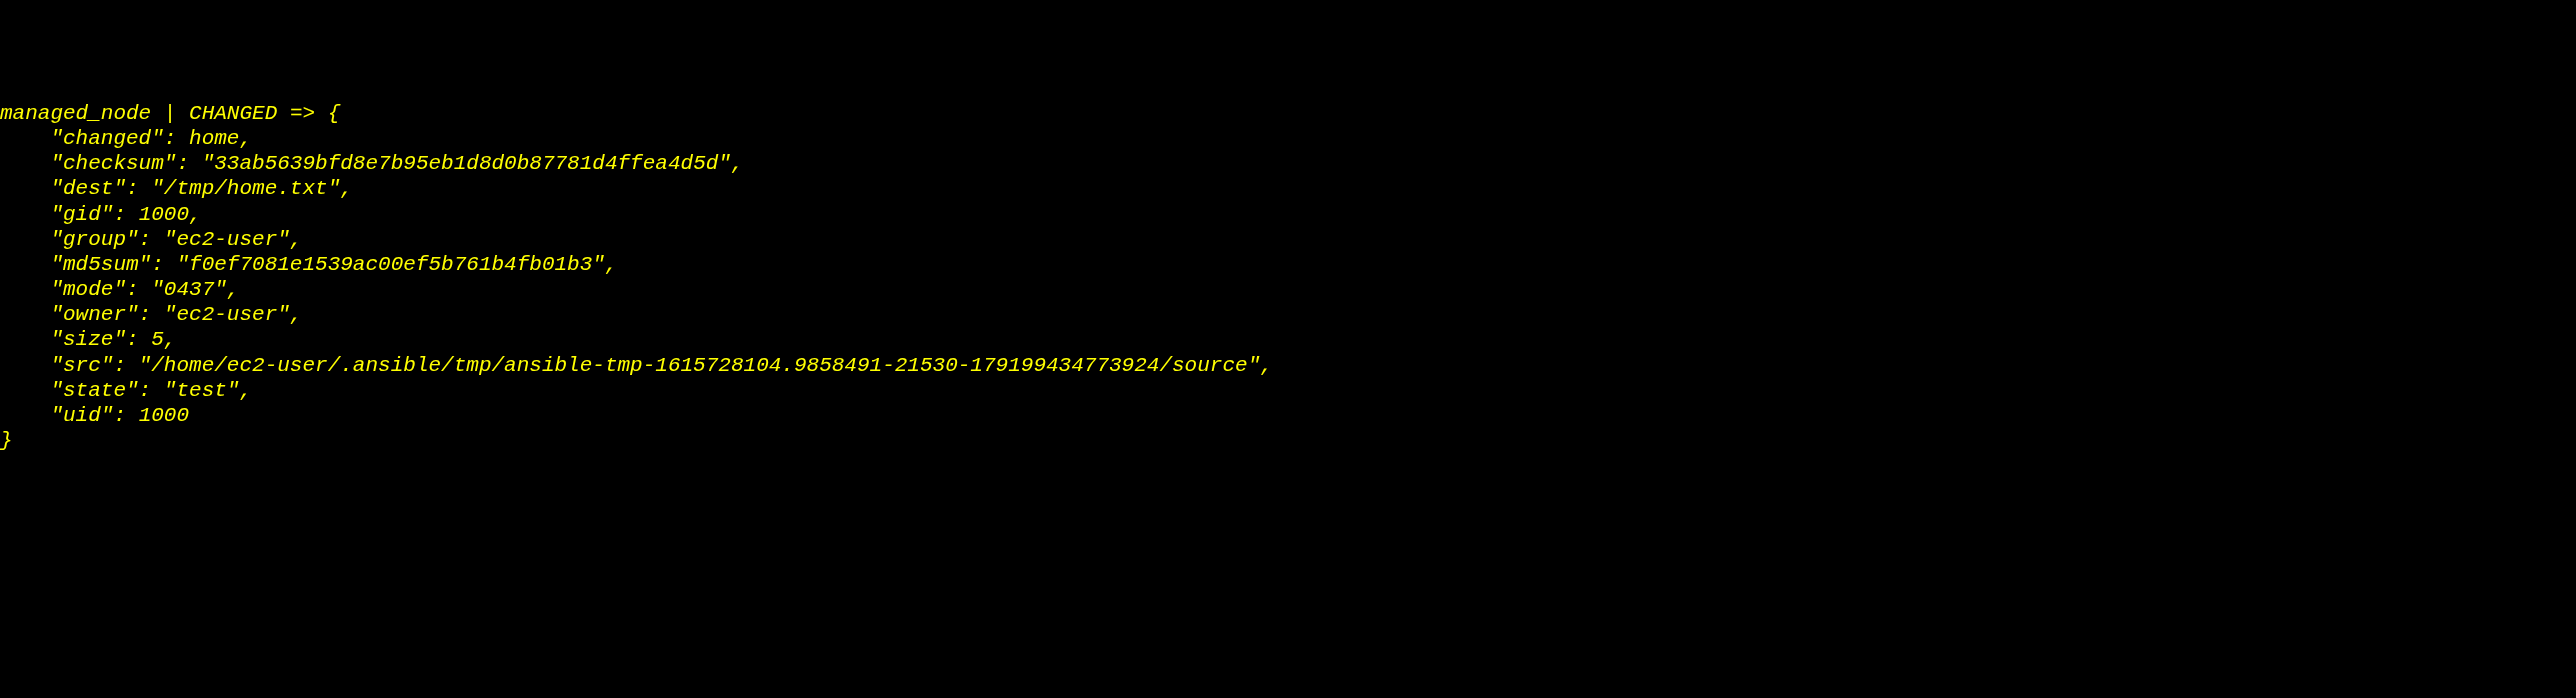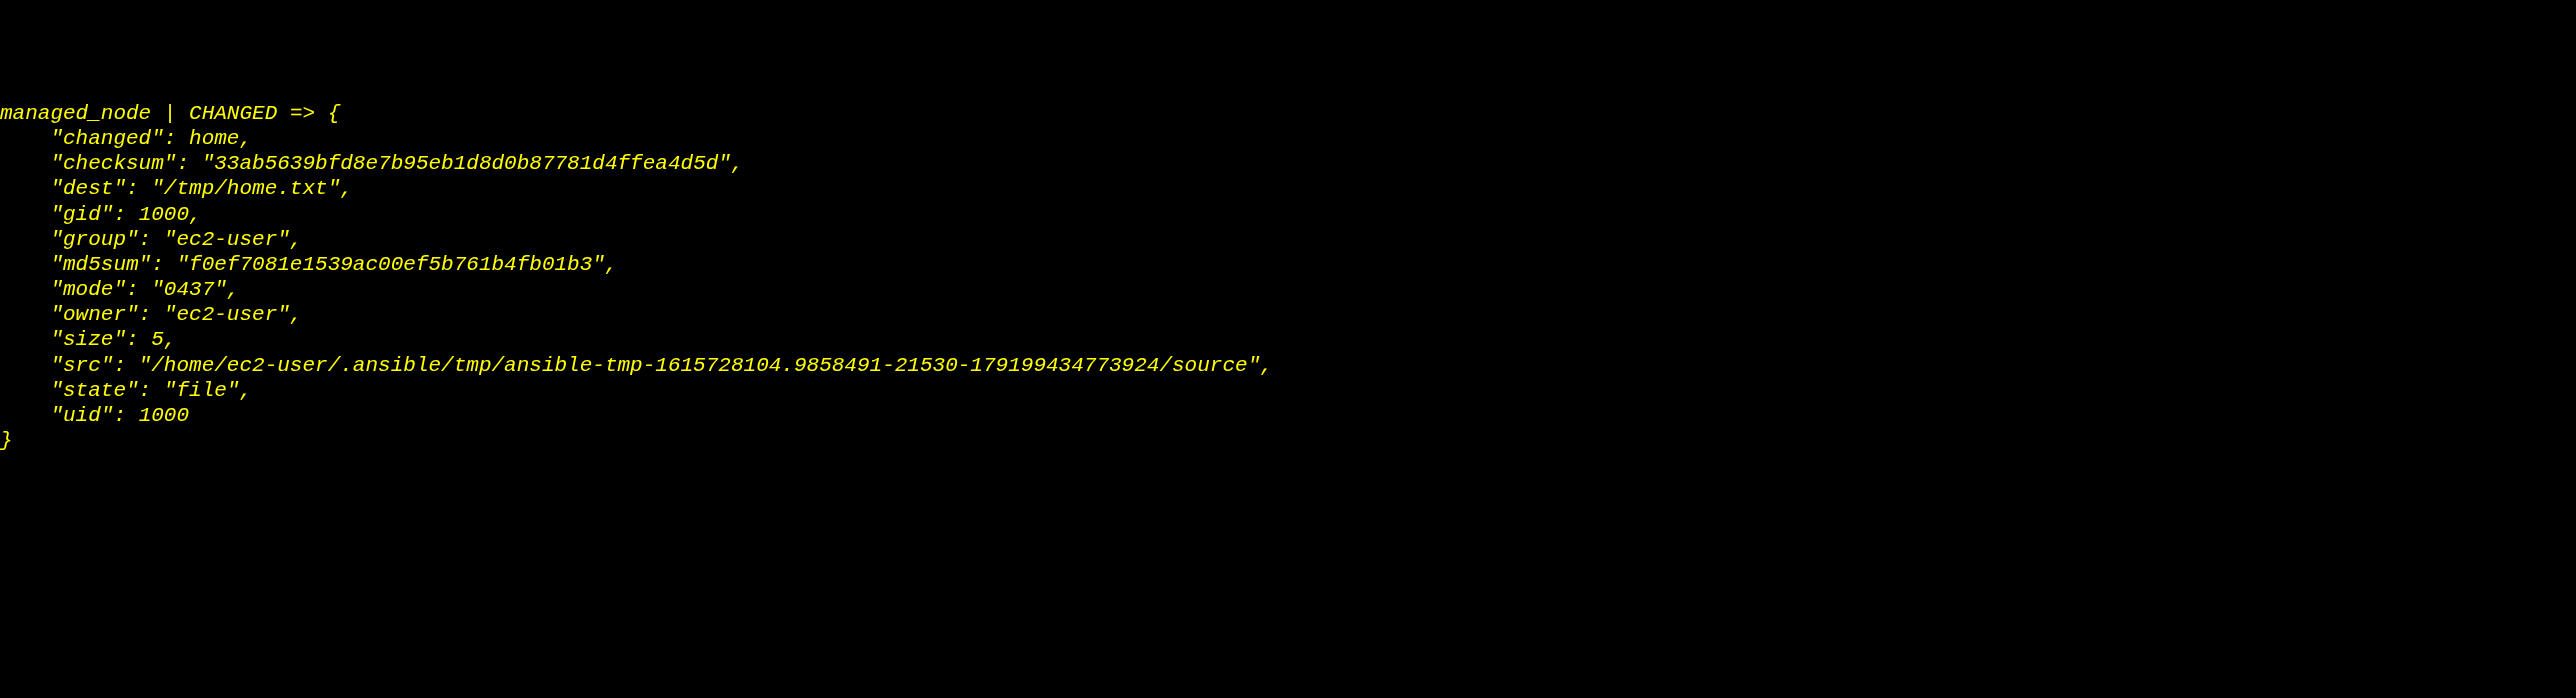--- a/index.html
+++ b/index.html
@@ -26,19 +26,19 @@
     "changed": <span>home</span>,
     "checksum": "<span>33ab5639bfd8e7b95eb1d8d0b87781d4ffea4d5d</span>",
     "dest": "<span>/tmp/home.txt</span>",
     "gid": <span>1000</span>,
     "group": "<span>ec2-user</span>",
     "md5sum": "<span>f0ef7081e1539ac00ef5b761b4fb01b3</span>",
     "mode": "<span>0437</span>",
     "owner": "<span>ec2-user</span>",
     "size": <span>5</span>,
     "src": "<span>/home/ec2-user/.ansible/tmp/ansible-tmp-1615728104.9858491-21530-179199434773924/source</span>",
-    "state": "<span>file</span>",
+    "state": "<span>test</span>",
     "uid": <span>1000</span>
 }</div>
 
 
 
 
 
 </body></html>

